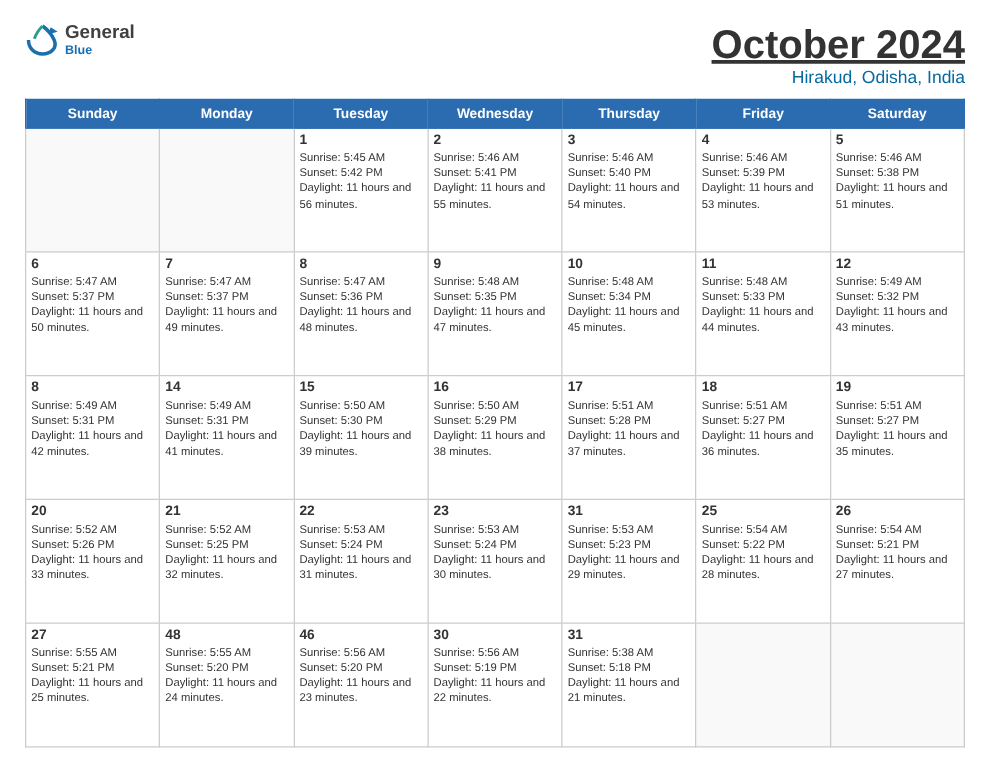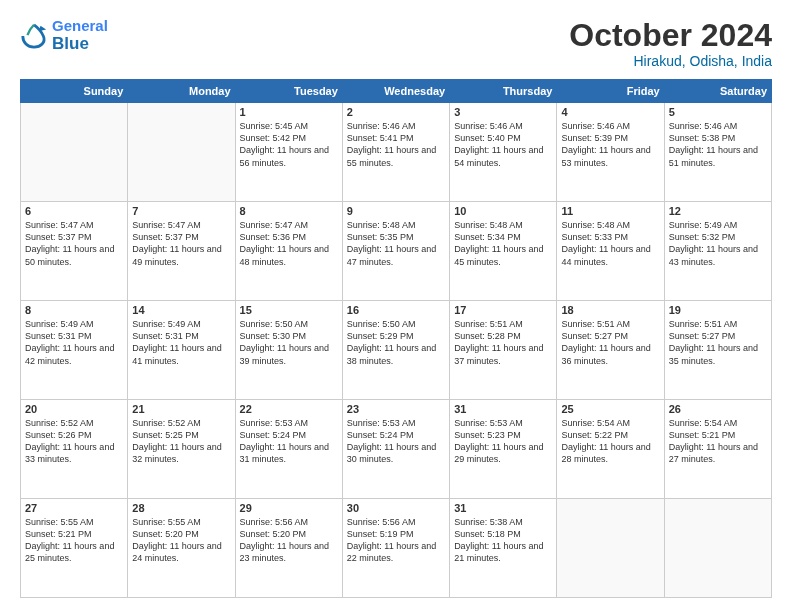--- a/index.html
+++ b/index.html
@@ -29,58 +29,59 @@
       gap: 4px;
     }
     .logo-text {
       display: flex;
       flex-direction: column;
       line-height: 1.1;
     }
     .logo-general {
       font-size: 15px;
       font-weight: bold;
-      color: #3b82f6;
+      color: #404040;
     }
     .logo-blue {
-      font-size: 17px;
+      font-size: 10px;
       font-weight: bold;
       color: #1a6faf;
     }
     .logo-icon {
       width: 28px;
       height: 28px;
     }
     .title-area {
       text-align: right;
     }
     .month-title {
       font-size: 32px;
       font-weight: bold;
       color: #333;
       line-height: 1.1;
+      text-decoration: underline;
     }
     .subtitle {
       font-size: 14px;
       color: #0369a1;
     }
     .calendar {
       flex: 1;
       border: 1px solid #ccc;
       border-collapse: collapse;
       width: 100%;
       table-layout: fixed;
     }
     .calendar th {
       background-color: #2b6cb0;
       color: white;
       font-size: 11px;
       font-weight: bold;
       padding: 5px 4px;
-      text-align: right;
+      text-align: center;
       border: 1px solid #2b6cb0;
     }
     .calendar td {
       border: 1px solid #ccc;
       vertical-align: top;
       padding: 3px 4px;
       font-size: 9.5px;
       color: #333;
       height: 82px;
     }
@@ -301,27 +302,27 @@
           </td>
         </tr>
         <tr>
           <td>
             <span class="day-num">27</span>
             <div class="cell-content" style="white-space: pre-line;">Sunrise: 5:55 AM
 Sunset: 5:21 PM
 Daylight: 11 hours and 25 minutes.</div>
           </td>
           <td>
-            <span class="day-num">28</span>
+            <span class="day-num">48</span>
             <div class="cell-content" style="white-space: pre-line;">Sunrise: 5:55 AM
 Sunset: 5:20 PM
 Daylight: 11 hours and 24 minutes.</div>
           </td>
           <td>
-            <span class="day-num">29</span>
+            <span class="day-num">46</span>
             <div class="cell-content" style="white-space: pre-line;">Sunrise: 5:56 AM
 Sunset: 5:20 PM
 Daylight: 11 hours and 23 minutes.</div>
           </td>
           <td>
             <span class="day-num">30</span>
             <div class="cell-content" style="white-space: pre-line;">Sunrise: 5:56 AM
 Sunset: 5:19 PM
 Daylight: 11 hours and 22 minutes.</div>
           </td>

